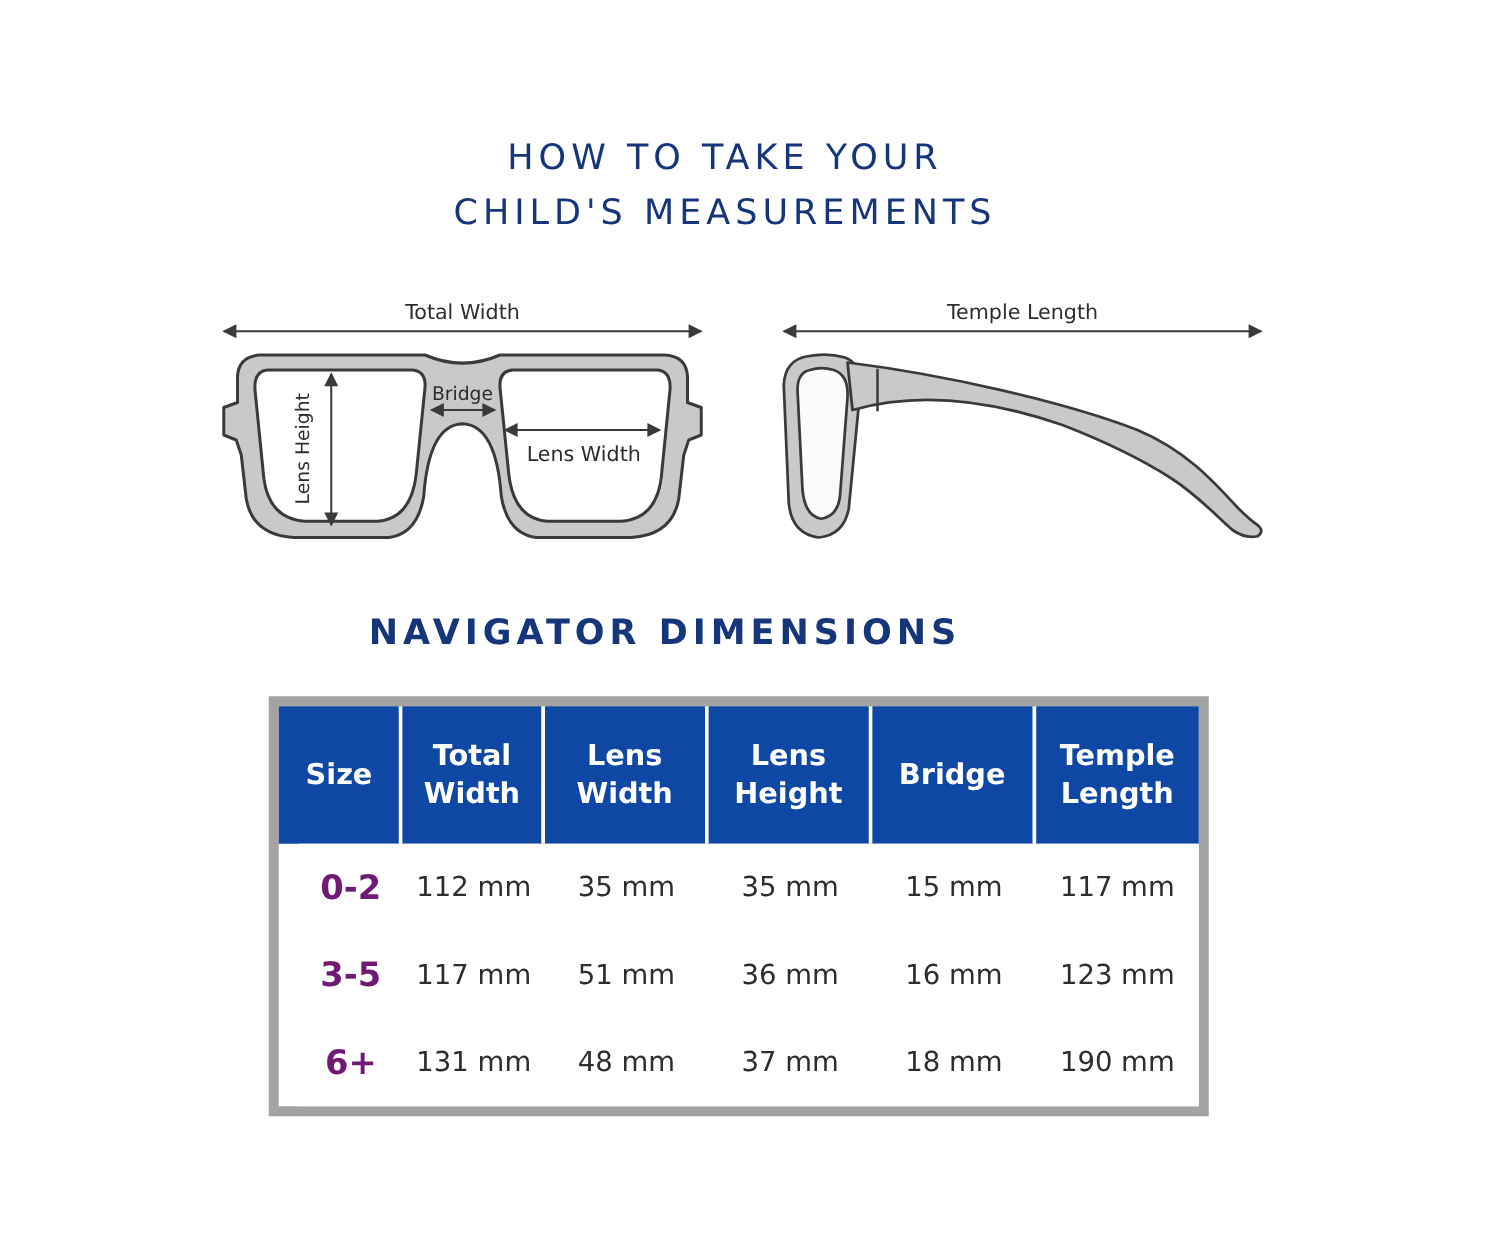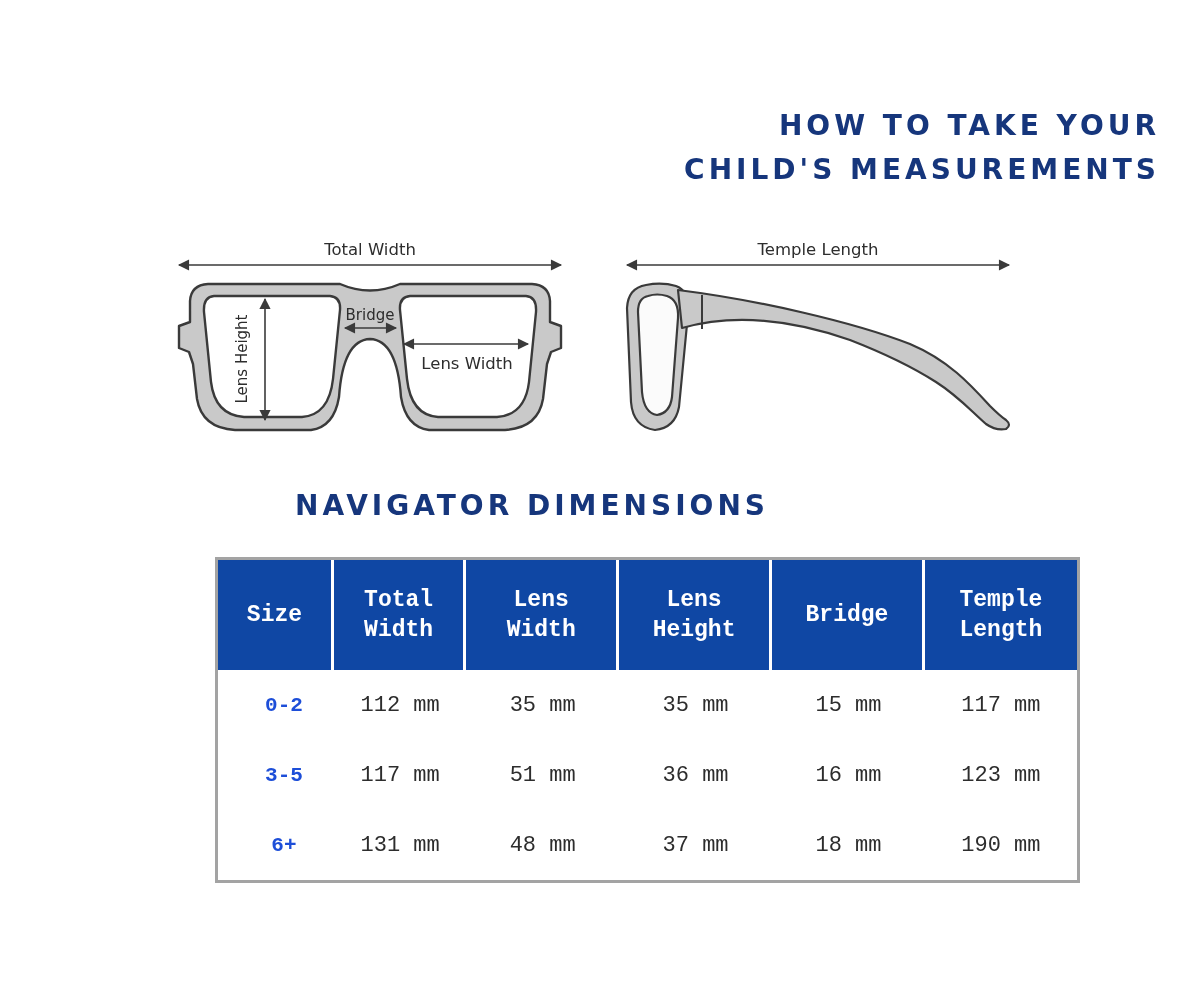--- a/index.html
+++ b/index.html
@@ -1,51 +1,51 @@
 <!DOCTYPE html>
 <html><head>
 <meta charset="utf-8">
 <style>
   html,body{margin:0;padding:0;}
   body{
     width:1200px;height:1000px;background:#ffffff;position:relative;
     font-family:"DejaVu Sans","Liberation Sans",sans-serif;overflow:hidden;
   }
   .page-title{
-    position:absolute;top:104px;left:0;width:1160px;text-align:right;
-    color:#16367c;font-weight:bold;font-size:28px;letter-spacing:4px;line-height:44px;
+    position:absolute;top:104px;left:0;width:1160px;text-align:center;
+    color:#16367c;font-weight:normal;font-size:28px;letter-spacing:4px;line-height:44px;
   }
   .section-title{
     position:absolute;top:489px;left:0;width:1064px;text-align:center;
     color:#16367c;font-weight:bold;font-size:28px;letter-spacing:4px;
   }
   .fig{position:absolute;top:234px;}
   .fig.front{left:170px;}
   .fig.side{left:618px;}
   svg text{fill:#2d2d2d;}
   .diag-label{font-size:16.5px;}
   .diag-label-sm{font-size:15px;}
 
   
   .dim-table{
-    position:absolute;left:215px;top:557px;width:865px;
-    border:3px solid #a3a3a3;background:#ffffff;box-sizing:border-box;font-family:Liberation Mono, monospace;
+    position:absolute;left:215px;top:557px;width:752px;
+    border:8px solid #a3a3a3;background:#ffffff;box-sizing:border-box;
   }
   .t-row{display:grid;grid-template-columns:13.5% 15.4% 17.8% 17.8% 17.8% 17.7%;}
   .t-head .t-cell{
     background:#0f47a4;color:#ffffff;font-weight:bold;font-size:23px;line-height:30px;
     height:110px;display:flex;align-items:center;justify-content:center;text-align:center;
     border-right:3px solid #ffffff;box-sizing:border-box;padding:0 12px;
   }
   .t-head .t-cell:last-child{border-right:none;}
   .t-body .t-cell{
     height:70px;display:flex;align-items:center;justify-content:center;
     font-size:22px;color:#2d2d2d;background:#ffffff;
   }
-  .t-body .t-cell.size{font-weight:bold;color:#1d4ed8;font-size:21px;margin-left:16px;}
+  .t-body .t-cell.size{font-weight:bold;color:#701a75;font-size:27px;margin-left:16px;}
 </style>
 </head>
 <body>
 
 <div class="page-title">
   <div>HOW TO TAKE YOUR</div>
   <div>CHILD'S MEASUREMENTS</div>
 </div>
 
 <svg class="fig front" width="400" height="200" viewBox="0 0 400 200">

